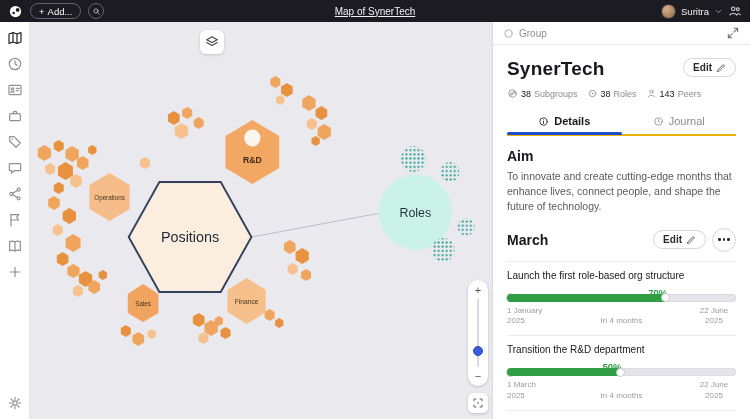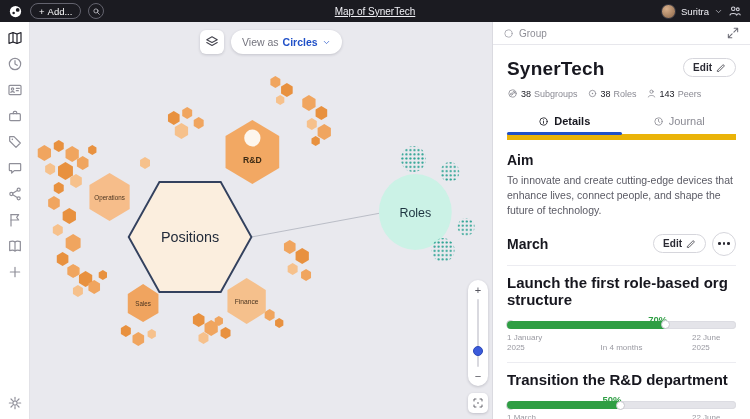--- a/index.html
+++ b/index.html
@@ -58,47 +58,47 @@
   .panel-title { font-size:19px; font-weight:700; color:#17171f; letter-spacing:.2px; }
   .edit-btn { display:flex; align-items:center; gap:4px; border:1px solid #d6d6dc; border-radius:13px; background:#fff; padding:3px 9px; font-size:10px; font-weight:700; color:#2a2a33; cursor:pointer; }
   .edit-btn svg { width:10px; height:10px; }
 
   .stats { display:flex; align-items:center; gap:9px; margin-top:8px; }
   .stat { display:flex; align-items:center; gap:3px; white-space:nowrap; }
   .stat svg { width:11px; height:11px; color:#8a8a93; }
   .stat .v { font-size:9px; font-weight:400; color:#17171f; }
   .stat .l { font-size:9px; color:#8a8a93; }
 
-  .tabs { display:flex; margin-top:10px; border-bottom:6px solid #eab308; }
+  .tabs { display:flex; margin-top:10px; border-bottom:2px solid #eab308; }
   .tab { flex:1; display:flex; align-items:center; justify-content:center; gap:5px; padding:6px 0 7px; font-size:11px; color:#8a8a93; background:none; border:none; cursor:pointer; position:relative; }
   .tab svg { width:11px; height:11px; }
   .tab.active { color:#17171f; font-weight:700; }
   .tab.active::after { content:""; position:absolute; left:0; right:0; bottom:-1px; height:3px; background:#2050c8; border-radius:2px; }
 
   .sec-h { font-size:14px; font-weight:700; color:#17171f; }
   .aim-h { margin:12px 0 5px; }
   .aim-text { font-size:10.5px; line-height:1.45; color:#5a5a64; }
 
   .goals-row { display:flex; align-items:center; justify-content:space-between; margin-top:13px; }
   .goals-actions { display:flex; align-items:center; gap:6px; }
   .more-btn { width:24px; height:24px; border:1px solid #d6d6dc; border-radius:50%; background:#fff; display:flex; align-items:center; justify-content:center; gap:2px; cursor:pointer; }
   .more-btn i { width:2.5px; height:2.5px; border-radius:50%; background:#2a2a33; display:block; }
 
   .goal { border-top:1px solid #ececf1; margin-top:9px; padding-top:8px; }
-  .goal-title { font-size:15px; font-weight:700; color:#17171f; }
+  .goal-title { font-size:10px; font-weight:400; color:#17171f; }
   .pct-wrap { text-align:right; margin-top:1px; height:11px; }
   .pct { font-size:9.5px; font-weight:700; color:#2f9e44; }
   .bar { position:relative; height:8px; background:#e4e4e9; border-radius:4px; box-shadow:inset 0 0 0 1px #dcdce2; margin-top:1px; }
   .fill { position:relative; height:100%; background:#2f9e44; border-radius:4px; }
   .knob { position:absolute; top:-0.5px; width:9px; height:9px; border-radius:50%; background:#fff; border:1px solid #c6c6cd; }
   .knob.start { left:-1px; }
   .knob.end { right:-3px; }
   .dates { display:flex; justify-content:space-between; align-items:flex-end; margin-top:4px; font-size:8px; color:#9a9aa2; line-height:1.3; }
   .dates .d1 { max-width:44px; }
-  .dates .d2 { max-width:44px; text-align:left; }
+  .dates .d2 { max-width:44px; text-align:center; }
 </style>
 </head>
 <body>
 
 <div class="app">
 
   <header class="topbar">
     <svg class="logo" viewBox="0 0 24 24">
       <circle cx="12" cy="12" r="9" fill="#ffffff"></circle>
       <circle cx="15.5" cy="9.5" r="3" fill="#1b1b21"></circle>
@@ -300,27 +300,20 @@
         <circle cx="431" cy="228" r="12" fill="url(#tealdots)"></circle>
       </svg>
 
       <div class="canvas-top">
         <button class="layers-btn">
           <svg class="ic" viewBox="0 0 24 24">
             <path d="M12 3l9 5-9 5-9-5 9-5z"></path>
               <path d="M3 13l9 5 9-5"></path>
           </svg>
         </button>
-        <button class="view-pill">
-          <span class="muted">View as</span>
-          <span class="mode">Circles</span>
-          <svg class="ic" viewBox="0 0 24 24">
-              <polyline points="6 9 12 15 18 9"></polyline>
-            </svg>
-        </button>
       </div>
 
       <div class="zoom">
         <button class="zoom-btn">+</button>
         <div class="zoom-track">
           <span class="zoom-knob"></span>
         </div>
         <button class="zoom-btn">−</button>
       </div>
       <button class="fit-btn">
@@ -395,21 +388,21 @@
           <button class="tab">
             <svg class="ic" viewBox="0 0 24 24">
                 <circle cx="12" cy="12" r="8"></circle>
                 <path d="M12 7.5V12l3 2"></path>
               </svg>
             <span>Journal</span>
           </button>
         </div>
 
         <h2 class="sec-h aim-h">Aim</h2>
-        <p class="aim-text">To innovate and create cutting-edge devices that enhance lives, connect people, and shape the future of technology.</p>
+        <p class="aim-text">To innovate and create cutting-edge months that enhance lives, connect people, and shape the future of technology.</p>
 
         <div class="goals-row">
           <h2 class="sec-h">March</h2>
           <div class="goals-actions">
             <button class="edit-btn">
               <span>Edit</span>
               <svg class="ic" viewBox="0 0 24 24">
                   <path d="M4 20h3.2L19 8.2a2.1 2.1 0 0 0-3-3L4 17z"></path>
                 </svg>
             </button>

